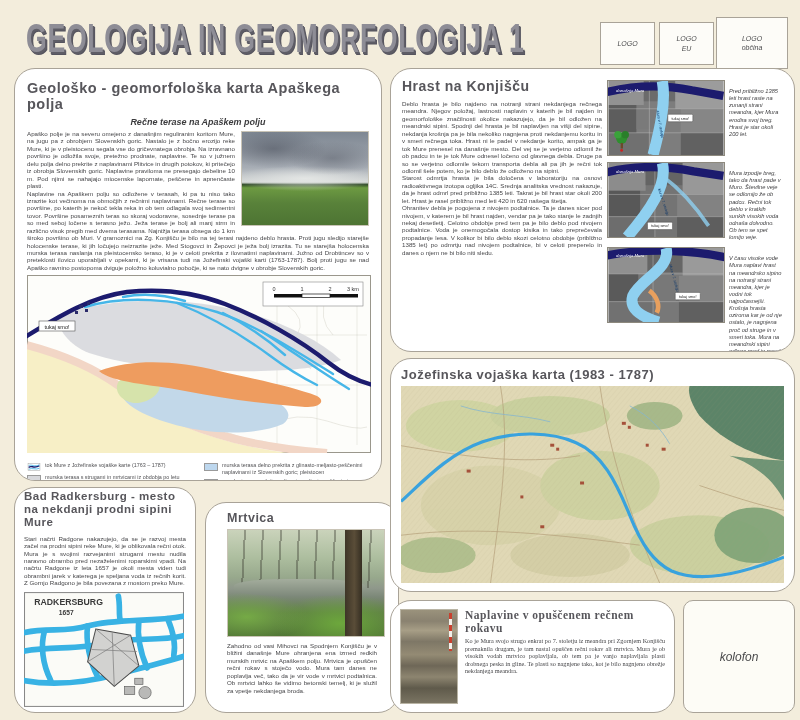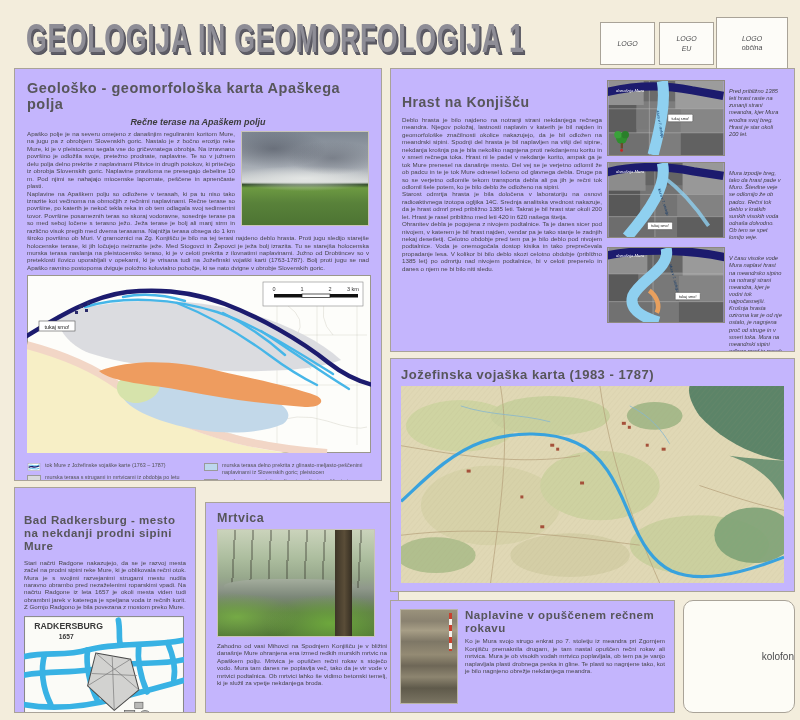--- a/index.html
+++ b/index.html
@@ -15,35 +15,35 @@
     transform:scaleX(0.72) scaleY(1.08); transform-origin:left top;
   }
   .logo-box{ position:absolute; background:#fdfcf8; border:1px solid #a9a398;
     display:flex; flex-direction:column; align-items:center; justify-content:center;
     font-size:7px; font-style:italic; color:#4c4c4e; line-height:1.35; }
   #logo-1{ left:600px; top:22px; width:55px; height:43px; }
   #logo-2{ left:659px; top:22px; width:55px; height:43px; }
   #logo-3{ left:716px; top:17px; width:72px; height:52px; }
 
   
-  .panel{ position:absolute; background:#c4b5fd; border:1px solid #a9a398; border-radius:0; overflow:hidden; }
+  .panel{ position:absolute; background:#ffffff; border:1px solid #a9a398; border-radius:21px; overflow:hidden; }
   #panel-karta      { left:14px;  top:68px;  width:368px; height:413px; padding:9px 12px; }
-  #panel-radkersburg{ left:14px;  top:487px; width:182px; height:226px; padding:24px 9px; }
-  #panel-mrtvica    { left:205px; top:502px; width:194px; height:211px; padding:8px 11px; }
+  #panel-radkersburg{ left:14px;  top:487px; width:182px; height:226px; padding:0 9px; }
+  #panel-mrtvica    { left:205px; top:502px; width:194px; height:211px; padding:8px 21px; }
   #panel-hrast      { left:390px; top:68px;  width:405px; height:284px; padding:9px 11px; }
   #panel-vojaska    { left:390px; top:358px; width:405px; height:234px; padding:8px 10px; }
-  #panel-naplavine  { left:390px; top:600px; width:285px; height:113px; padding:8px 9px; }
+  #panel-naplavine  { left:390px; top:600px; width:285px; height:113px; padding:8px 9px;font-family:Liberation Serif, serif; }
   #kolofon-box{ position:absolute; left:683px; top:600px; width:112px; height:113px;
     background:#fdfcf6; border:1px solid #a9a398; border-radius:10px;
-    display:flex; align-items:center; justify-content:flex-end;
-    font-size:10px; color:#4a4a4c; }
+    display:flex; align-items:center; justify-content:center;
+    font-size:12px; font-style:italic; color:#4a4a4c; }
 
   h2{ color:#57565b; font-weight:700; letter-spacing:0.5px; }
   #panel-karta h2{ font-size:14.5px; margin:2px 0 5px; }
-  #panel-hrast h2{ font-size:14px; margin:16px 0 6px; }
+  #panel-hrast h2{ font-size:14px; margin:0 0 6px; }
   #panel-vojaska h2{ font-size:13px; margin:0 0 4px; }
   #panel-radkersburg h2{ font-size:11.5px; line-height:1.15; margin:2px 0 5px; }
   #panel-mrtvica h2{ font-size:12.5px; margin:0 0 4px; }
   #panel-naplavine h2{ font-size:11.5px; line-height:1.1; margin:0 0 3px; }
 
   .subtitle{ font-size:9px; font-style:italic; font-weight:700; color:#3c3c3e; margin:2px 0 3px;text-align:center; }
   .bodytext{ font-size:6.2px; line-height:1.2; text-align:justify; color:#464649; }
   .bodytext p{ margin:0; }
 
   

